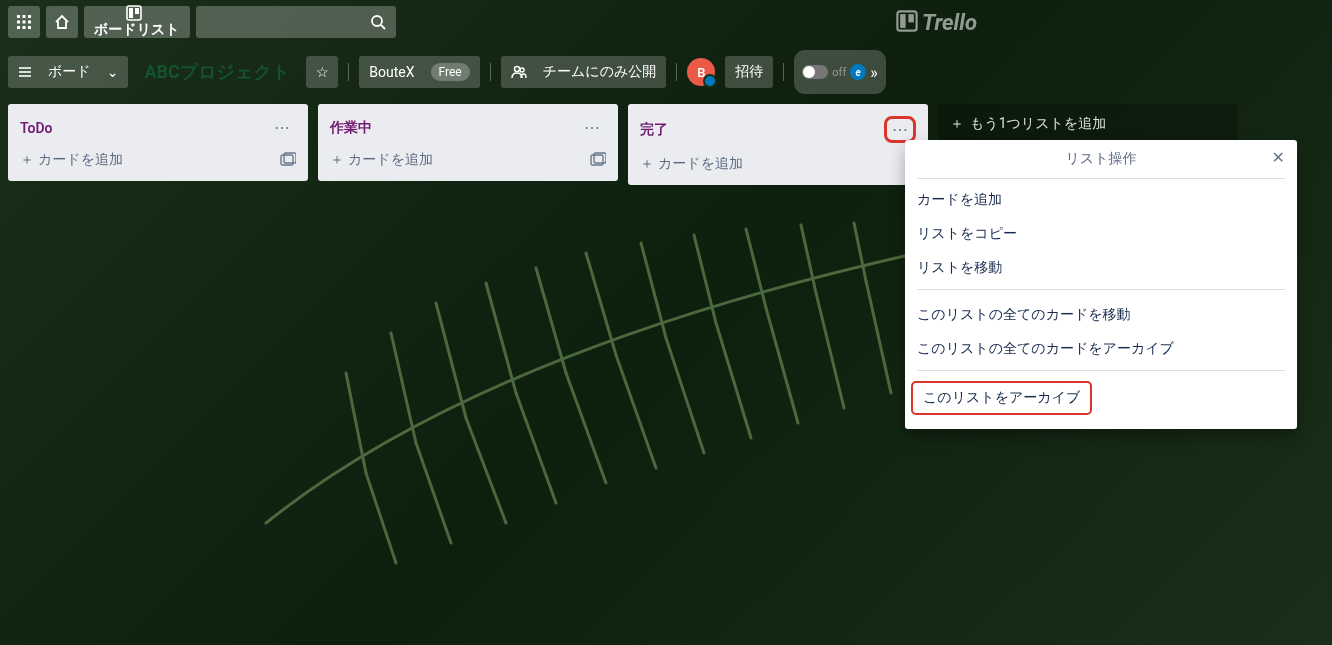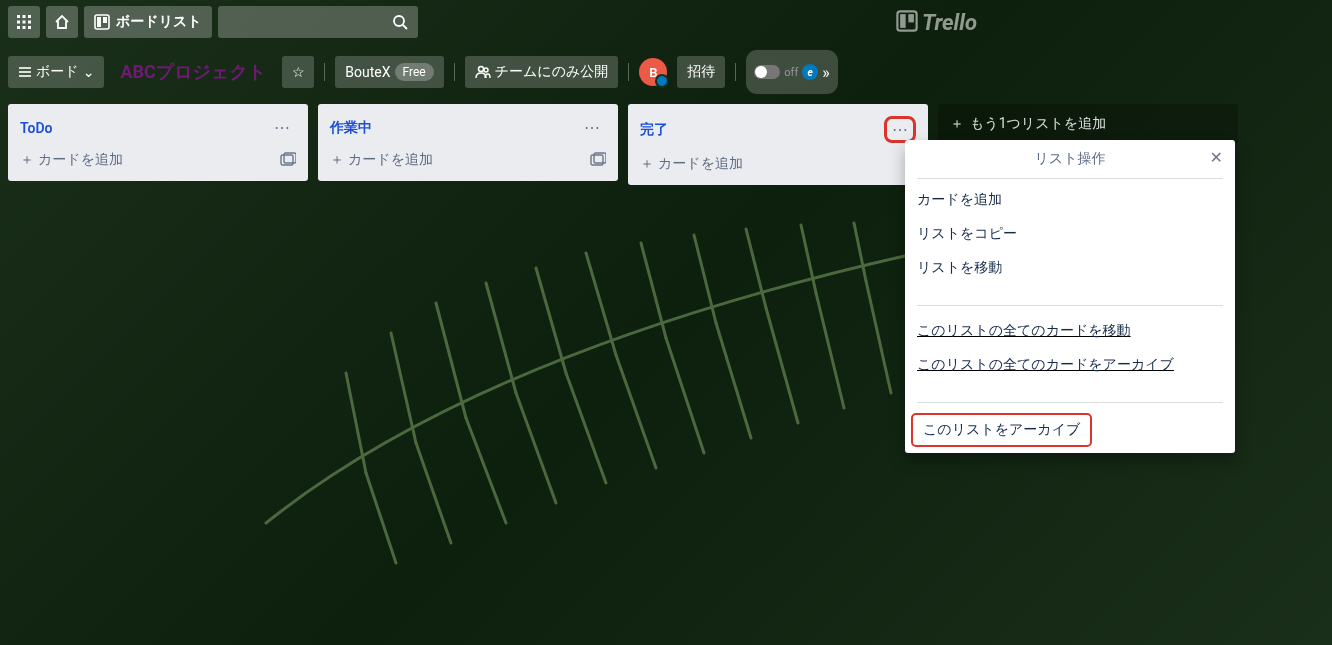--- a/index.html
+++ b/index.html
@@ -32,20 +32,21 @@
     border-radius: 3px;
     height: 32px;
     display: flex;
     align-items: center;
     justify-content: center;
     color: #fff;
     font-size: 14px;
     font-weight: 600;
     cursor: pointer;
     padding: 0 10px;
+    flex-direction: column;
   }
   .nav-btn.icon-only { width: 32px; padding: 0; }
   .search {
     width: 200px;
     background: rgba(255,255,255,0.25);
     border-radius: 3px;
     height: 32px;
     display: flex;
     align-items: center;
     justify-content: flex-end;
@@ -77,24 +78,24 @@
     background: rgba(255,255,255,0.2);
     border: none;
     border-radius: 3px;
     height: 32px;
     display: flex;
     align-items: center;
     color: #fff;
     font-size: 14px;
     cursor: pointer;
     padding: 0 10px;
-    gap: 4px;
+    gap: 16px;
   }
   .board-title {
-    color: #701a75;
+    color: #14532d;
     font-size: 18px;
     font-weight: 700;
     padding: 0 6px;
   }
   .divider {
     width: 1px;
     height: 18px;
     background: rgba(255,255,255,0.3);
   }
   .badge {
@@ -149,21 +150,21 @@
     background: #ebecf0;
     border-radius: 3px;
     padding: 8px;
   }
   .list-header {
     display: flex;
     justify-content: space-between;
     align-items: center;
     padding: 4px 4px 8px 4px;
   }
-  .list-title { font-size: 14px; font-weight: 600; color: #1d4ed8; }
+  .list-title { font-size: 14px; font-weight: 600; color: #701a75; }
   .list-menu { color: #6b778c; font-size: 16px; padding: 2px 6px; cursor: pointer; border-radius:3px; }
   .list-menu.highlighted { border: 3px solid #d9352c; border-radius: 8px; padding: 1px 5px;}
   .add-card-row {
     display: flex;
     justify-content: space-between;
     align-items: center;
     padding: 4px;
   }
   .add-card {
     color: #5e6c84;
@@ -185,41 +186,42 @@
     align-items: center;
     gap: 6px;
     cursor: pointer;
     height: 40px;
   }
 
   .popover {
     position: absolute;
     top: 140px;
     left: 905px;
-    width: 330px;
+    width: 392px;
     background: #fff;
     border-radius: 3px;
     box-shadow: 0 8px 16px rgba(0,0,0,0.3);
     z-index: 10;
+    padding-bottom: 8px;
   }
   .pop-header {
     text-align: center;
     padding: 10px 0;
     color: #5e6c84;
     font-size: 14px;
     border-bottom: 1px solid #ddd;
     position: relative;
     margin: 0 12px;
   }
   .pop-close {
     position: absolute; right: 0; top: 8px;
     color: #6b778c; cursor: pointer; font-size: 16px;
   }
   .pop-section { padding: 4px 0; margin: 0 12px;}
-  .pop-section + .pop-section { border-top: 1px solid #ddd; margin-top:16px; padding-top:8px;text-decoration:underline;}
+  .pop-section + .pop-section { border-top: 1px solid #ddd; margin-top:0; padding-top:8px;}
   .pop-item {
     padding: 8px 0;
     color: #172b4d;
     font-size: 14px;
     cursor: pointer;
   }
   .pop-item.highlighted {
     border: 2.5px solid #d9352c;
     border-radius: 5px;
     padding: 6px 10px;

